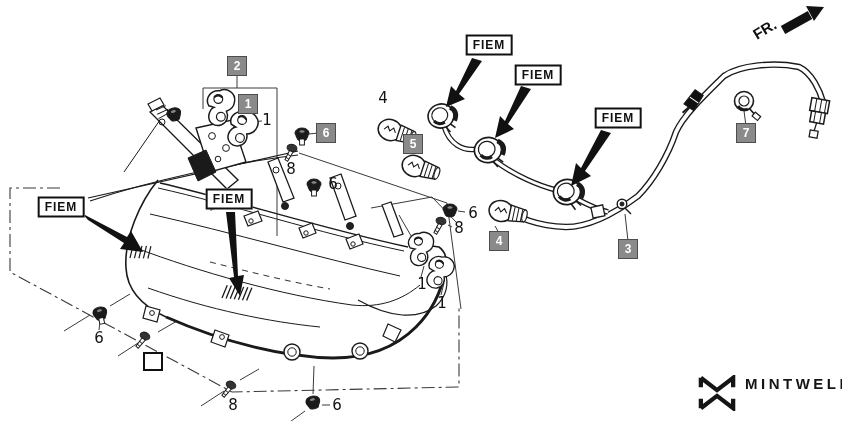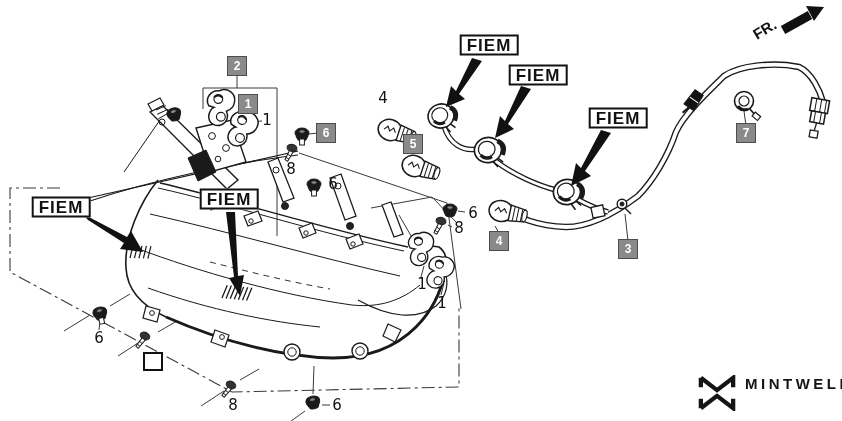--- a/index.html
+++ b/index.html
@@ -1,20 +1,20 @@
 <!DOCTYPE html>
 <html><head>
 <meta charset="utf-8">
 <style>
   html,body{margin:0;padding:0;background:#e8e8e8;}
   #stage{position:relative;width:842px;height:421px;background:#ffffff;overflow:hidden;
          font-family:"Liberation Sans",sans-serif;color:#111;}
   #lineart{position:absolute;left:0;top:0;}
   .fiem{position:absolute;transform:translate(-50%,-50%);background:#fff;border:2px solid #111;
-        font-weight:700;font-size:17px;letter-spacing:1px;line-height:15px;padding:1px 5px;
+        font-weight:700;font-size:12px;letter-spacing:1px;line-height:15px;padding:1px 5px;
         white-space:nowrap;z-index:3;}
   .badge{position:absolute;transform:translate(-50%,-50%);width:18px;height:18px;
          background:#8a8a8a;border:1px solid #4d4d4d;color:#fff;font-size:12px;font-weight:700;
          display:flex;align-items:center;justify-content:center;z-index:3;}
   .pnum{position:absolute;transform:translate(-50%,-50%);font-size:15px;color:#111;z-index:3;
         font-family:"DejaVu Sans","Liberation Sans",sans-serif;}
   .emptybox{position:absolute;width:16px;height:15px;background:#fff;border:2px solid #111;z-index:3;}
   .brand{position:absolute;left:698px;top:375px;display:flex;align-items:flex-start;gap:9px;z-index:3;}
   .brand-text{display:flex;flex-direction:column;align-items:center;}
   .brand-name{font-size:15px;font-weight:700;letter-spacing:3.5px;color:#151515;line-height:18px;}

